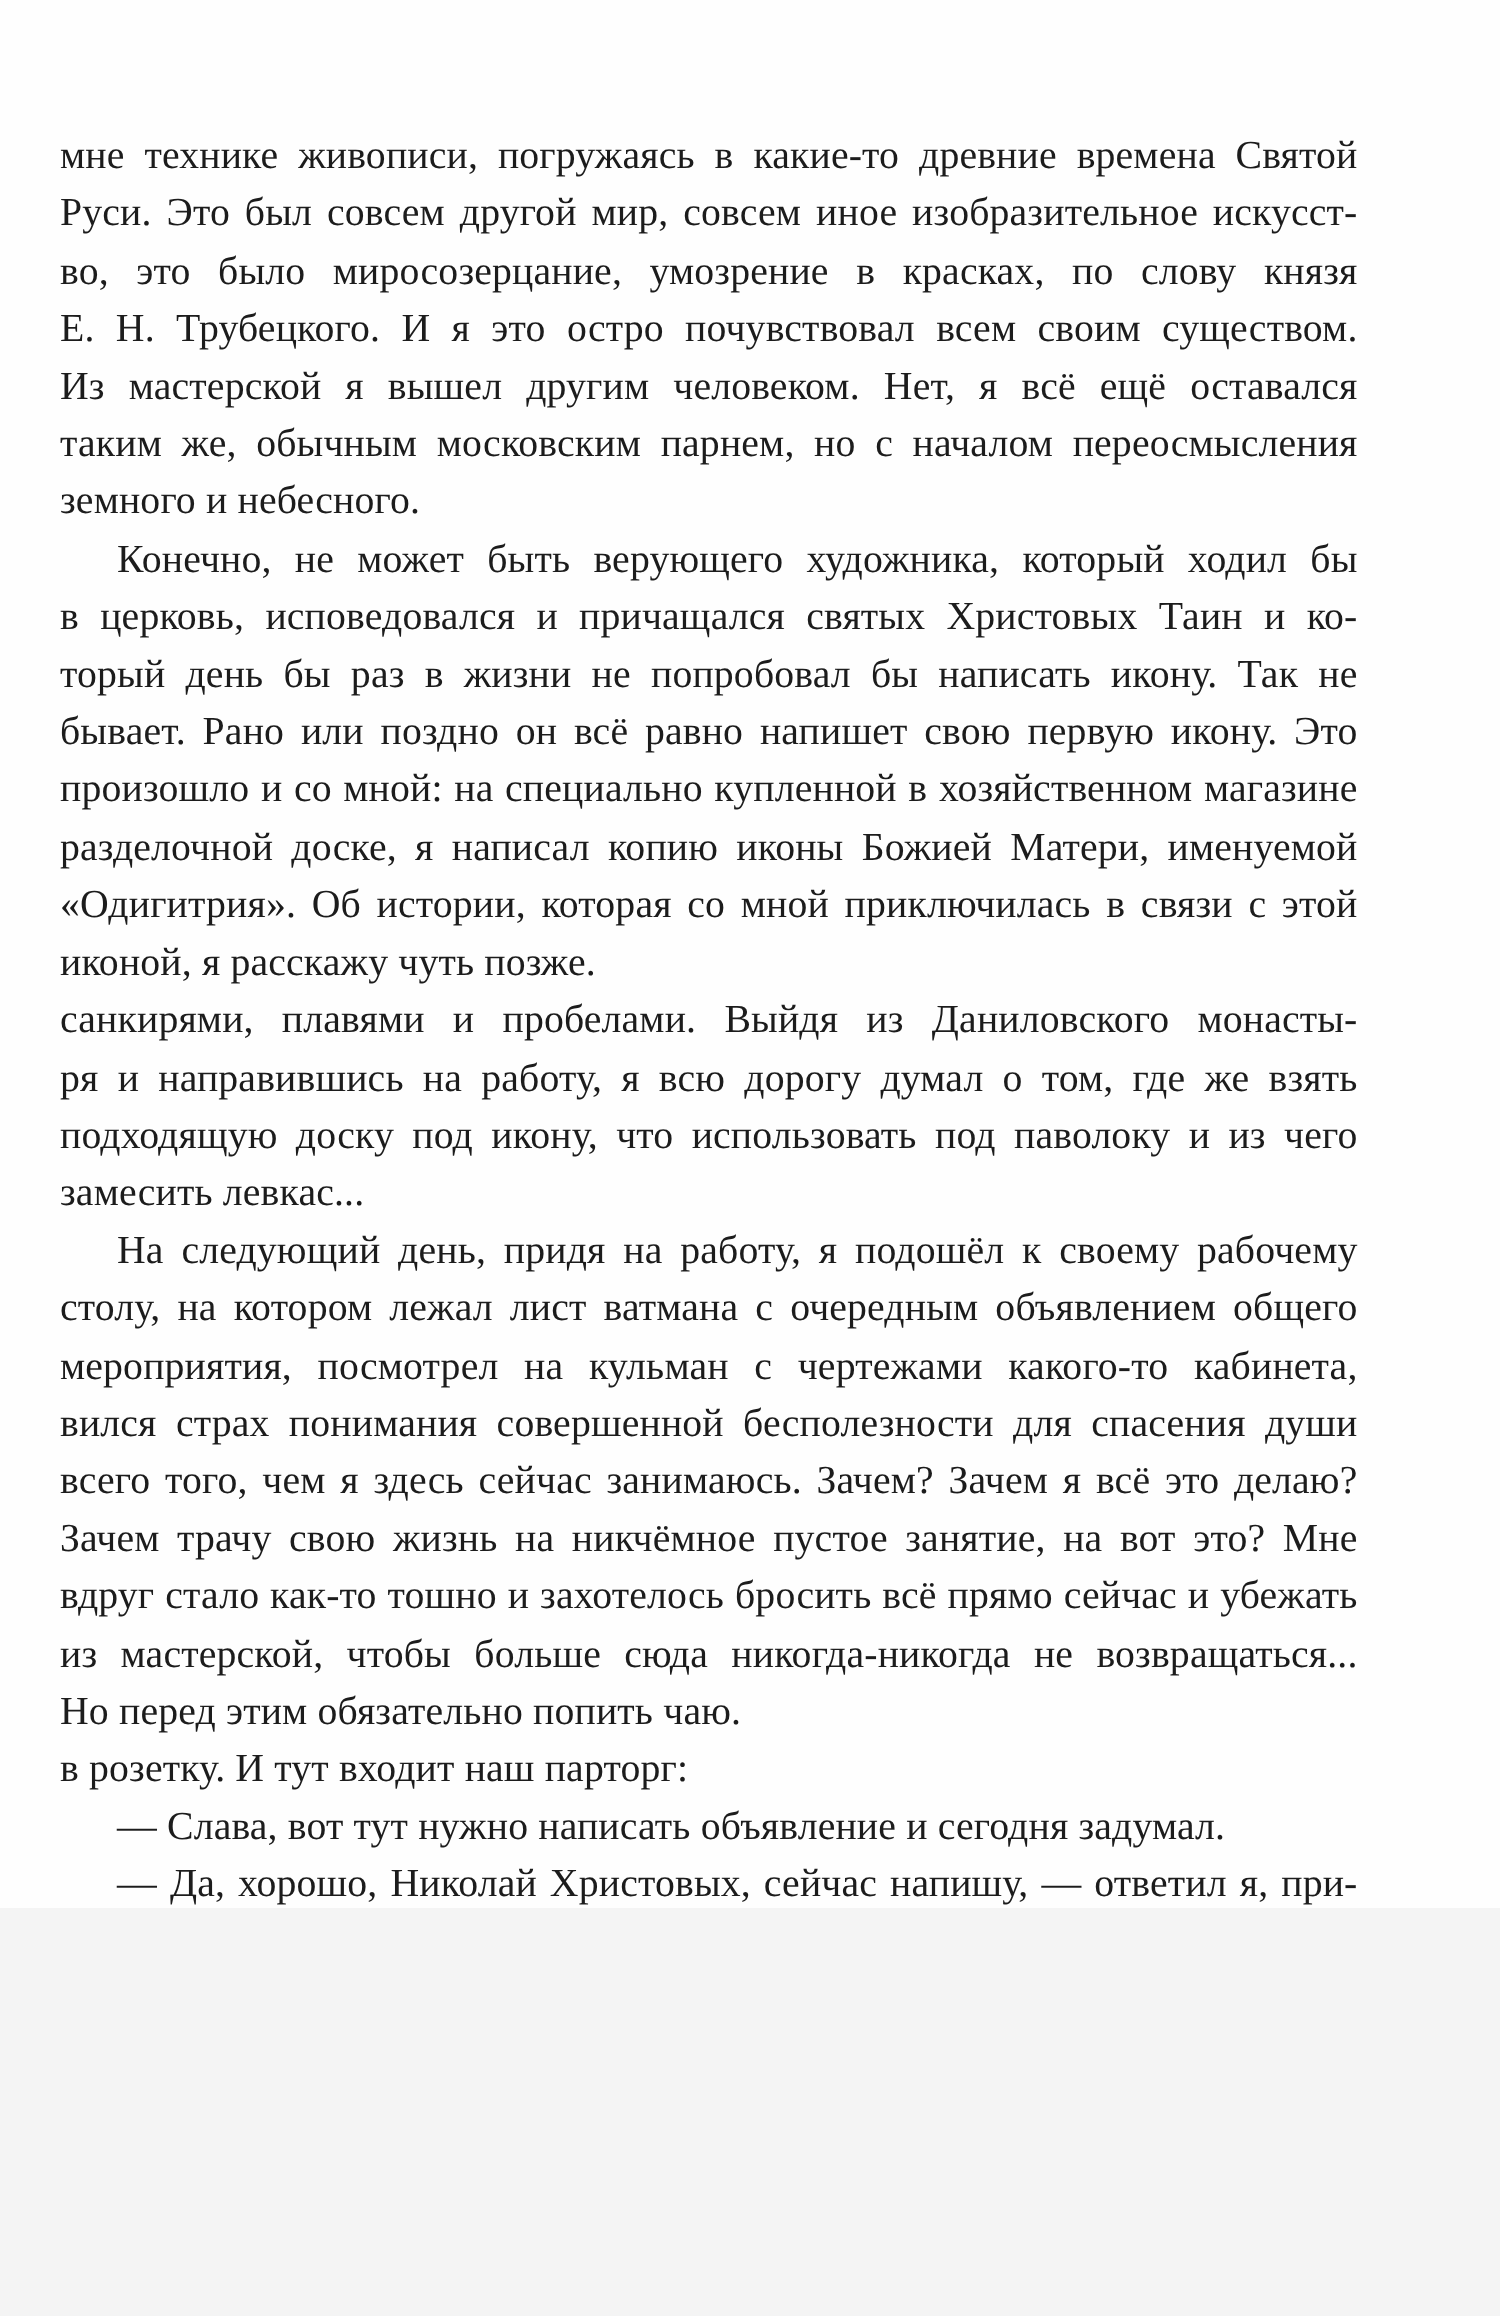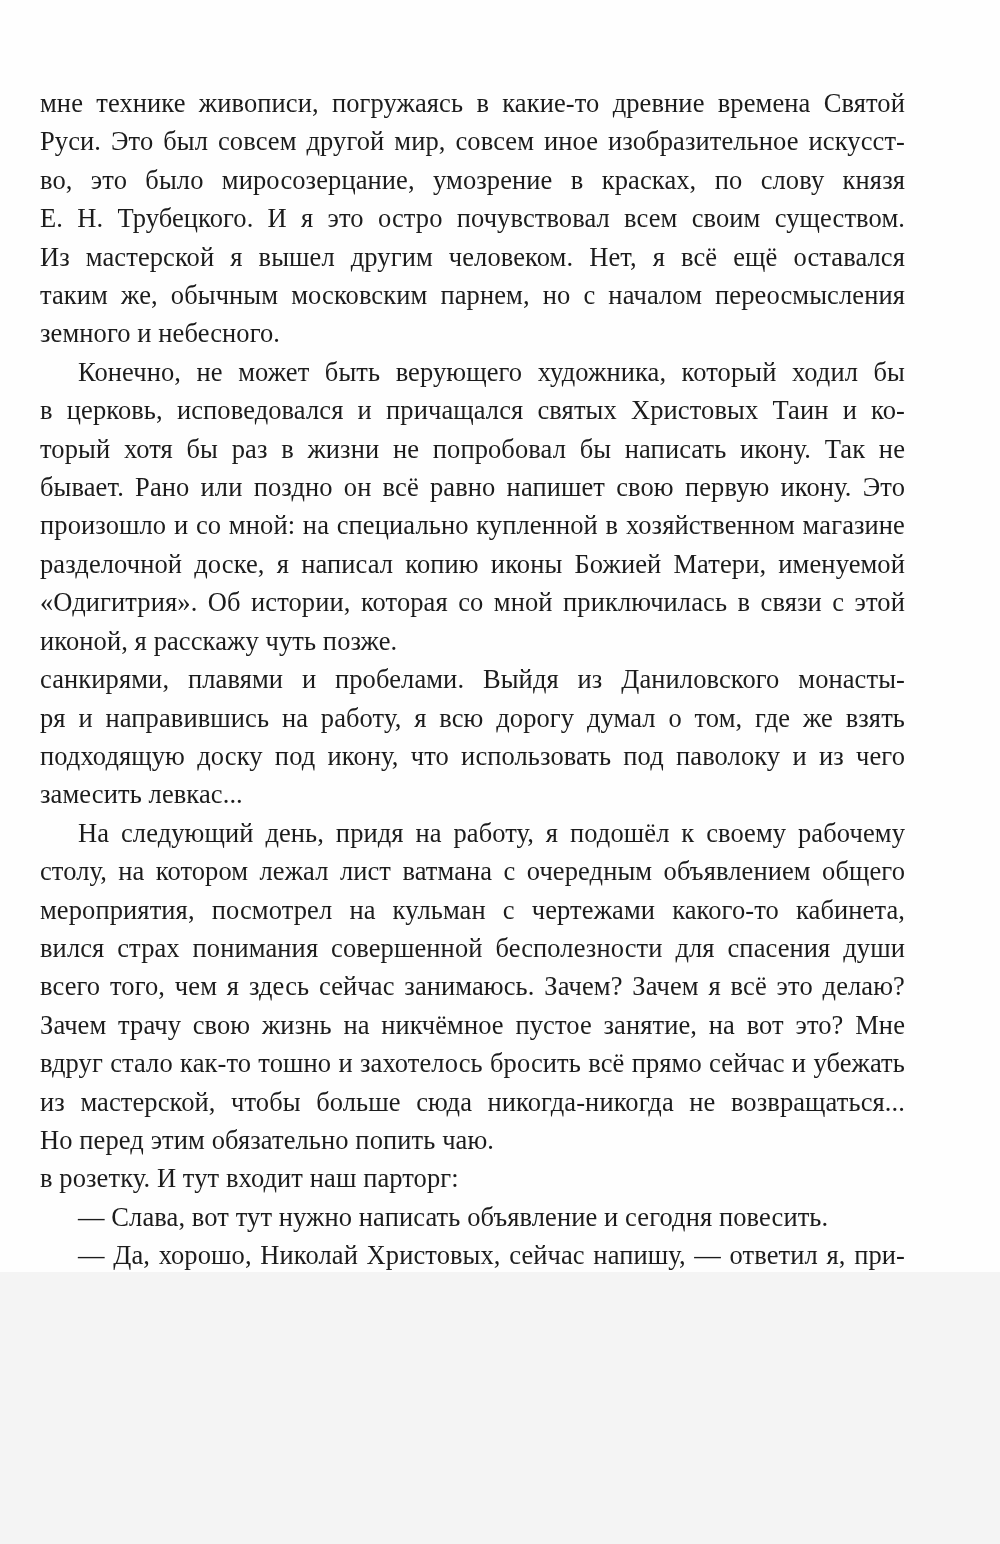--- a/index.html
+++ b/index.html
@@ -58,40 +58,40 @@
   <main class="text-block">
       <div class="line">мне технике живописи, погружаясь в какие-то древние времена Святой</div>
       <div class="line">Руси. Это был совсем другой мир, совсем иное изобразительное искусст-</div>
       <div class="line">во, это было миросозерцание, умозрение в красках, по слову князя</div>
       <div class="line">Е. Н. Трубецкого. И я это остро почувствовал всем своим существом.</div>
       <div class="line">Из мастерской я вышел другим человеком. Нет, я всё ещё оставался</div>
       <div class="line">таким же, обычным московским парнем, но с началом переосмысления</div>
       <div class="line lastline">земного и небесного.</div>
       <div class="line indent">Конечно, не может быть верующего художника, который ходил бы</div>
       <div class="line">в церковь, исповедовался и причащался святых Христовых Таин и ко-</div>
-      <div class="line">торый хотя бы раз в жизни не попробовал бы написать икону. Так не</div>
+      <div class="line">торый день бы раз в жизни не попробовал бы написать икону. Так не</div>
       <div class="line">бывает. Рано или поздно он всё равно напишет свою первую икону. Это</div>
       <div class="line">произошло и со мной: на специально купленной в хозяйственном магазине</div>
       <div class="line">разделочной доске, я написал копию иконы Божией Матери, именуемой</div>
       <div class="line">«Одигитрия». Об истории, которая со мной приключилась в связи с этой</div>
       <div class="line lastline">иконой, я расскажу чуть позже.</div>
       <div class="line">санкирями, плавями и пробелами. Выйдя из Даниловского монасты-</div>
       <div class="line">ря и направившись на работу, я всю дорогу думал о том, где же взять</div>
       <div class="line">подходящую доску под икону, что использовать под паволоку и из чего</div>
       <div class="line lastline">замесить левкас...</div>
       <div class="line indent">На следующий день, придя на работу, я подошёл к своему рабочему</div>
       <div class="line">столу, на котором лежал лист ватмана с очередным объявлением общего</div>
       <div class="line">мероприятия, посмотрел на кульман с чертежами какого-то кабинета,</div>
       <div class="line">вился страх понимания совершенной бесполезности для спасения души</div>
       <div class="line">всего того, чем я здесь сейчас занимаюсь. Зачем? Зачем я всё это делаю?</div>
       <div class="line">Зачем трачу свою жизнь на никчёмное пустое занятие, на вот это? Мне</div>
       <div class="line">вдруг стало как-то тошно и захотелось бросить всё прямо сейчас и убежать</div>
       <div class="line">из мастерской, чтобы больше сюда никогда-никогда не возвращаться...</div>
       <div class="line lastline">Но перед этим обязательно попить чаю.</div>
       <div class="line lastline">в розетку. И тут входит наш парторг:</div>
-      <div class="line lastline indent">— Слава, вот тут нужно написать объявление и сегодня повесить.</div>
+      <div class="line lastline indent">— Слава, вот тут нужно написать объявление и сегодня задумал.</div>
       <div class="line indent">— Да, хорошо, Николай Христовых, сейчас напишу, — ответил я, при-</div>
       <div class="line lastline">подняв крышку чайника и заглядывая внутрь.</div>
     </main>
   <footer class="page-footer">
     <span class="page-number">11</span>
   </footer>
 </div>
 
 </body></html>

